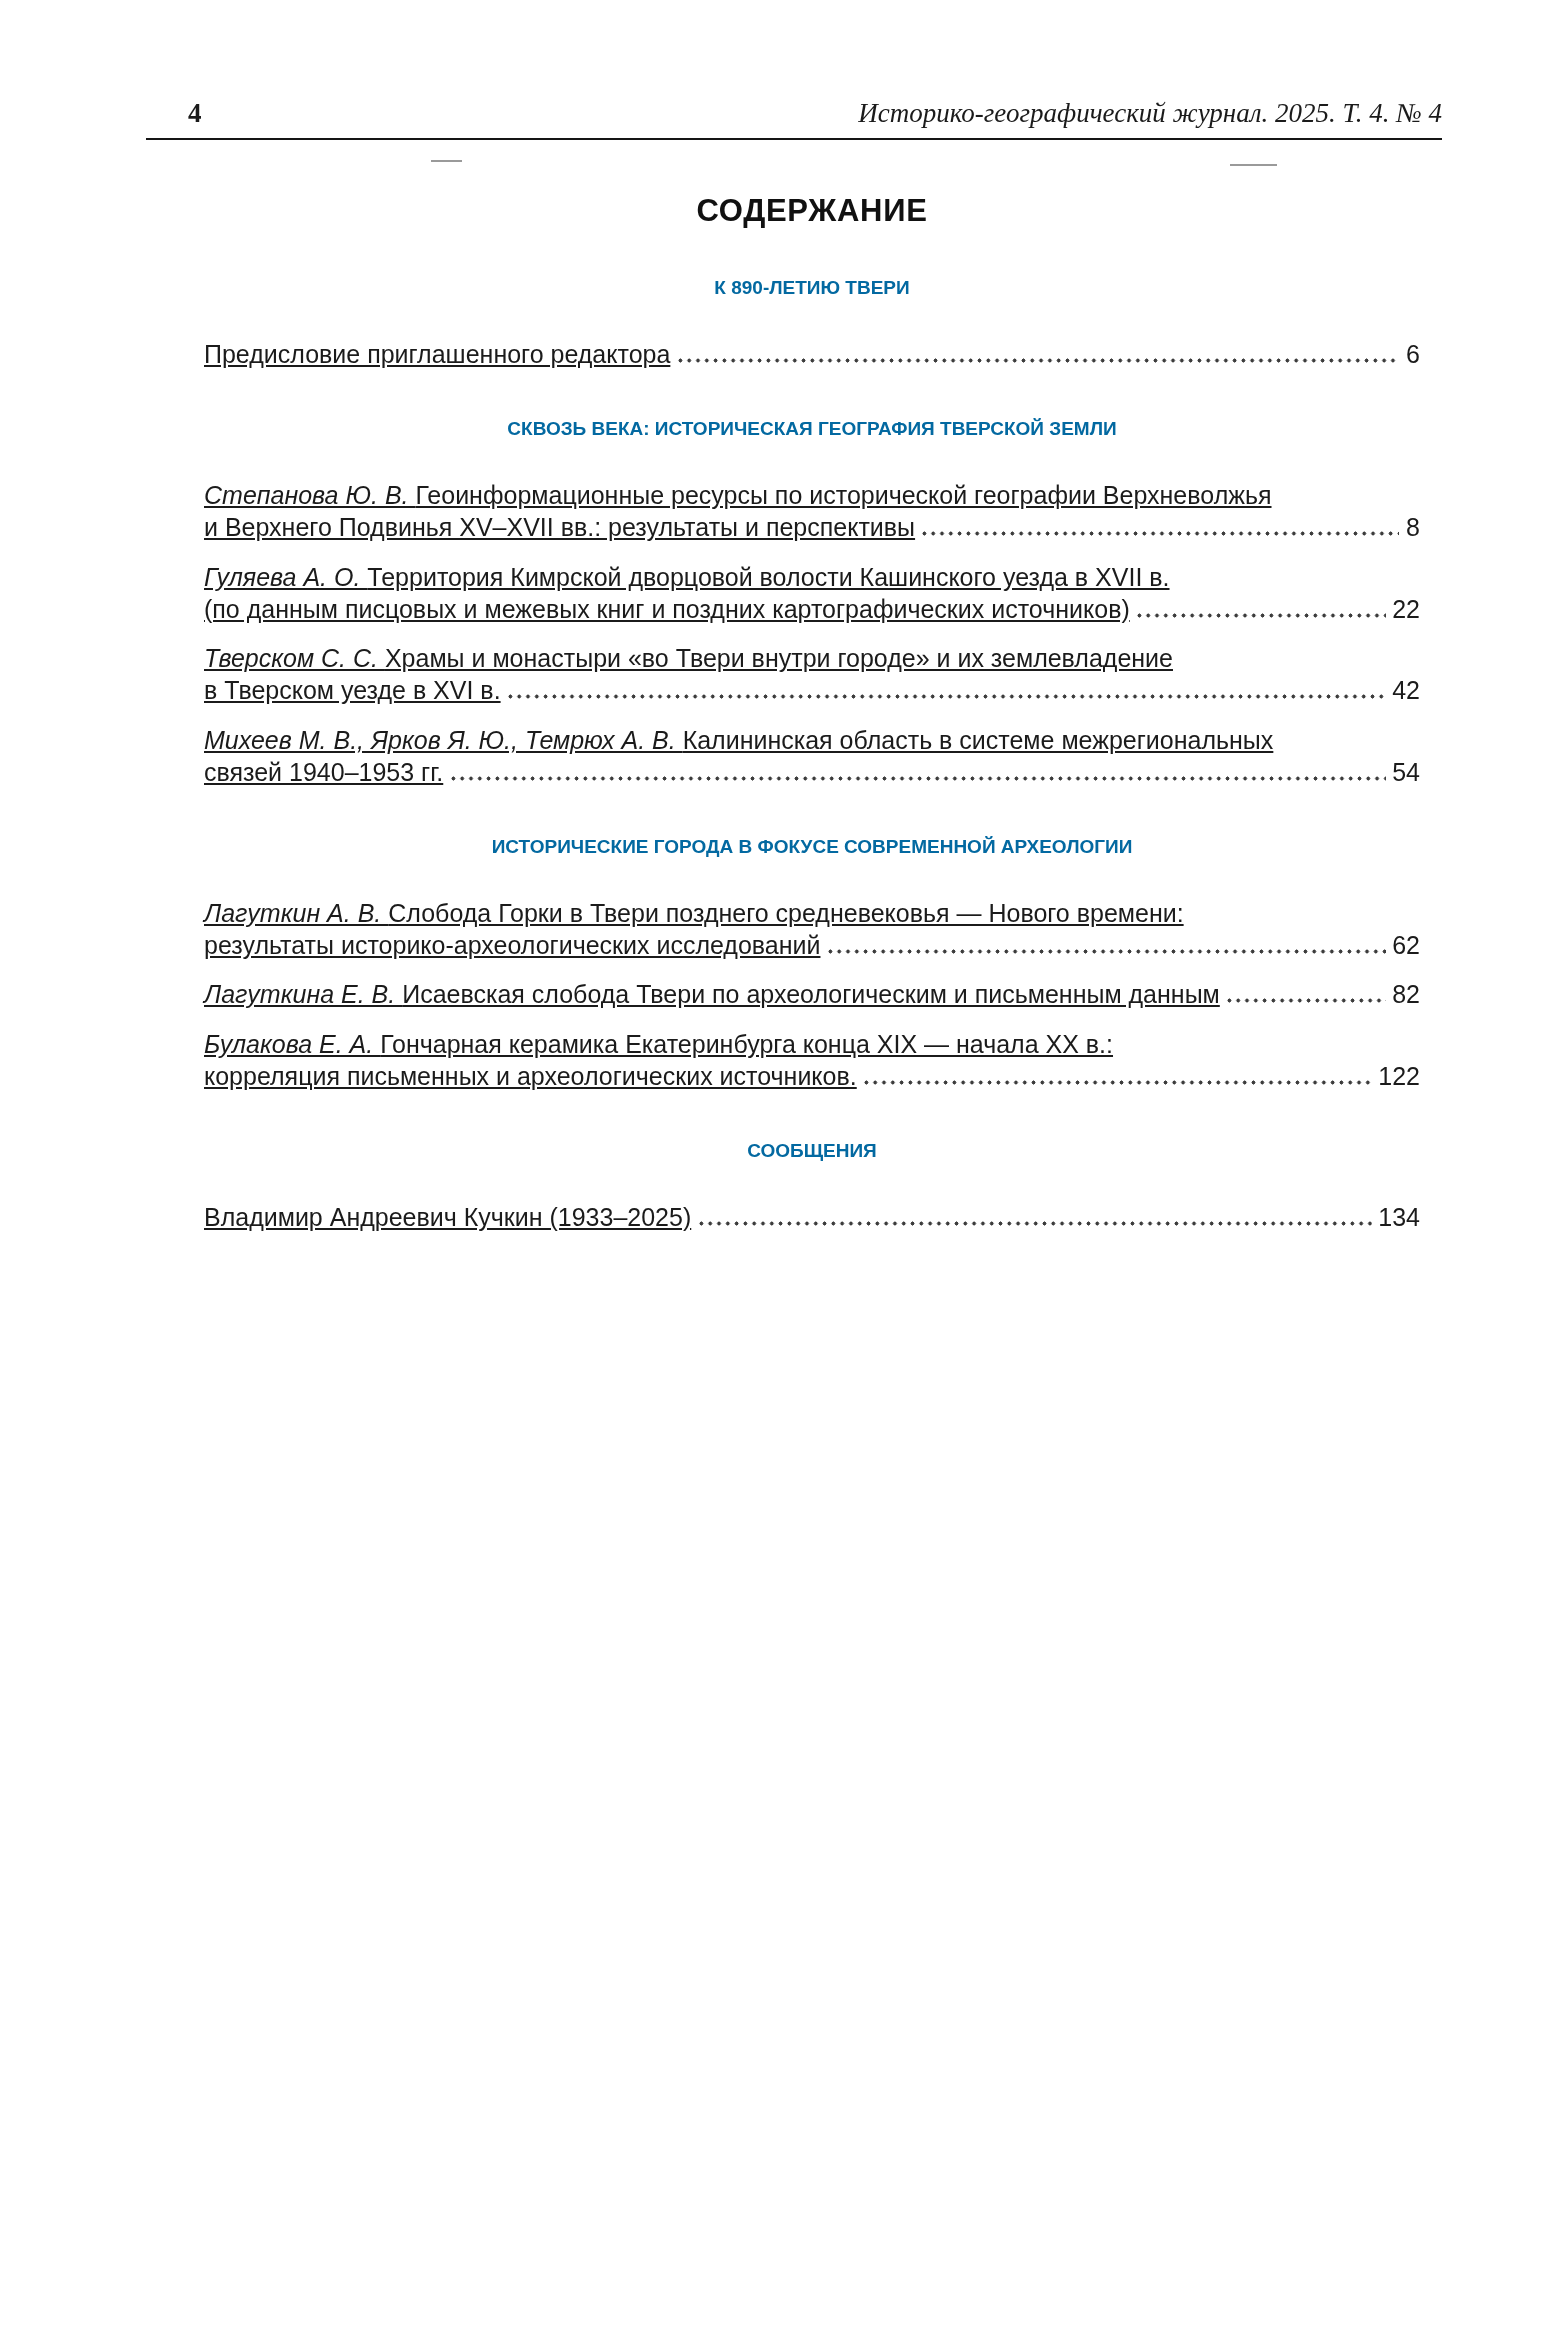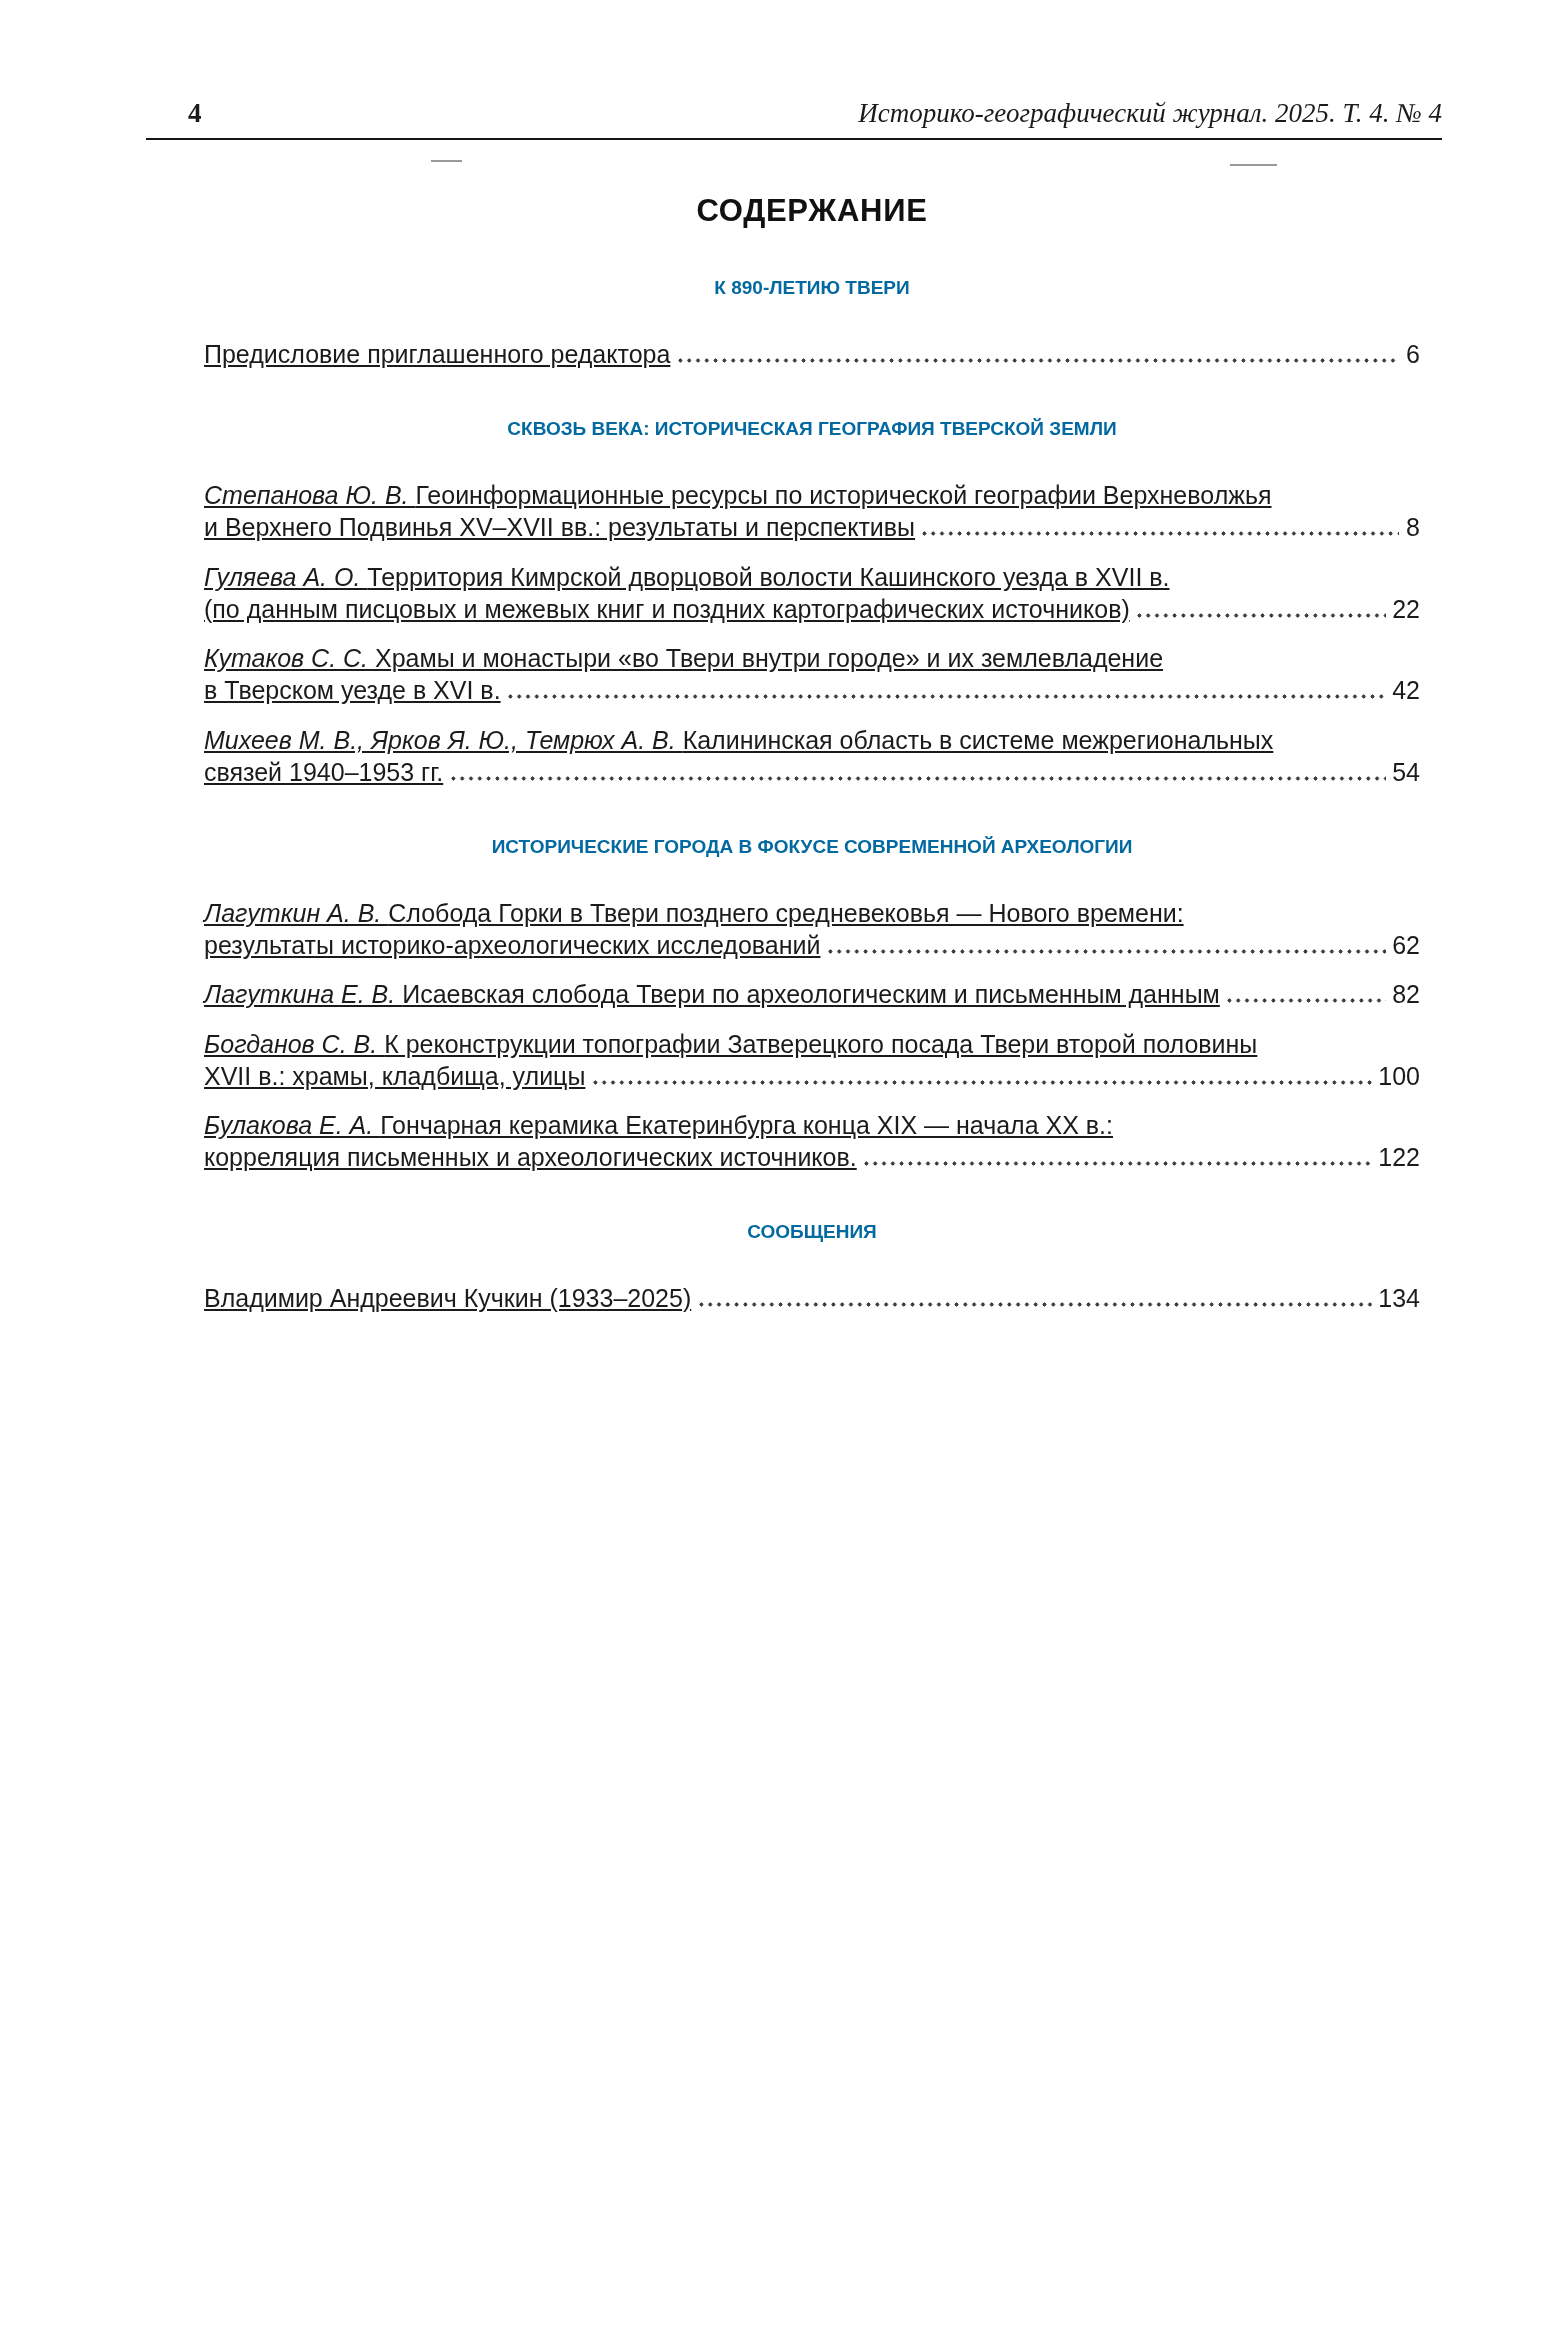--- a/index.html
+++ b/index.html
@@ -140,21 +140,21 @@
             </div>
             <div class="entry">
               <div class="entry-line"><span class="entry-text"><span class="authors">Гуляева А. О. </span>Территория Кимрской дворцовой волости Кашинского уезда в XVII в.</span></div>
               <div class="entry-line last">
                 <span class="entry-text">(по данным писцовых и межевых книг и поздних картографических источников)</span>
                 <span class="dots"></span>
                 <span class="pagenum">22</span>
               </div>
             </div>
             <div class="entry">
-              <div class="entry-line"><span class="entry-text"><span class="authors">Кутаков С. С. </span>Храмы и монастыри «во Твери внутри городе» и их землевладение</span></div>
+              <div class="entry-line"><span class="entry-text"><span class="authors">Тверском С. С. </span>Храмы и монастыри «во Твери внутри городе» и их землевладение</span></div>
               <div class="entry-line last">
                 <span class="entry-text">в Тверском уезде в XVI в.</span>
                 <span class="dots"></span>
                 <span class="pagenum">42</span>
               </div>
             </div>
             <div class="entry">
               <div class="entry-line"><span class="entry-text"><span class="authors">Михеев М. В., Ярков Я. Ю., Темрюх А. В. </span>Калининская область в системе межрегиональных</span></div>
               <div class="entry-line last">
                 <span class="entry-text">связей 1940–1953 гг.</span>
@@ -174,28 +174,20 @@
                 <span class="entry-text">результаты историко-археологических исследований</span>
                 <span class="dots"></span>
                 <span class="pagenum">62</span>
               </div>
             </div>
             <div class="entry">
               <div class="entry-line last">
                 <span class="entry-text"><span class="authors">Лагуткина Е. В. </span>Исаевская слобода Твери по археологическим и письменным данным</span>
                 <span class="dots"></span>
                 <span class="pagenum">82</span>
-              </div>
-            </div>
-            <div class="entry">
-              <div class="entry-line"><span class="entry-text"><span class="authors">Богданов С. В. </span>К реконструкции топографии Затверецкого посада Твери второй половины</span></div>
-              <div class="entry-line last">
-                <span class="entry-text">XVII в.: храмы, кладбища, улицы</span>
-                <span class="dots"></span>
-                <span class="pagenum">100</span>
               </div>
             </div>
             <div class="entry">
               <div class="entry-line"><span class="entry-text"><span class="authors">Булакова Е. А. </span>Гончарная керамика Екатеринбурга конца XIX — начала XX в.:</span></div>
               <div class="entry-line last">
                 <span class="entry-text">корреляция письменных и археологических источников.</span>
                 <span class="dots"></span>
                 <span class="pagenum">122</span>
               </div>
             </div>

